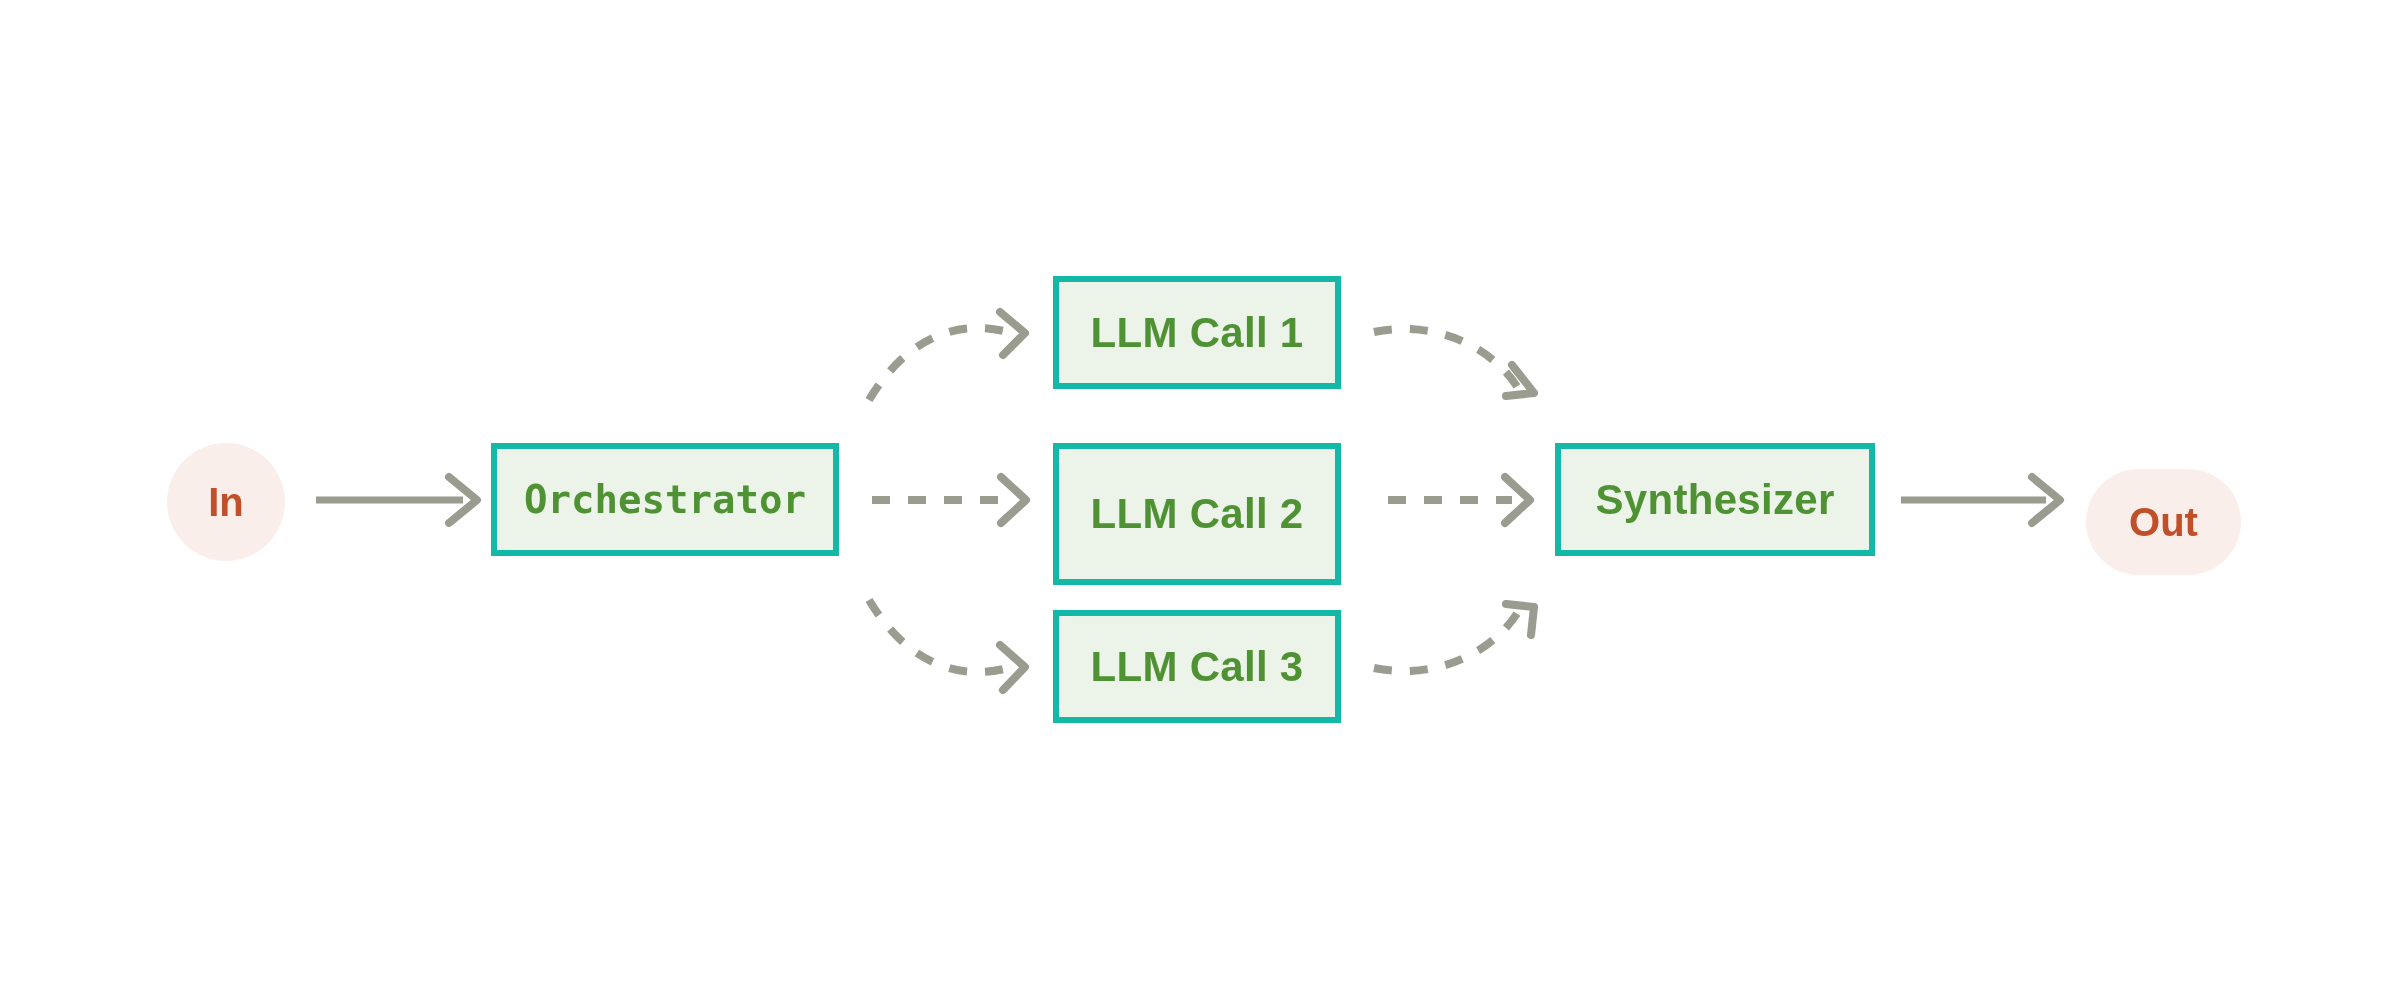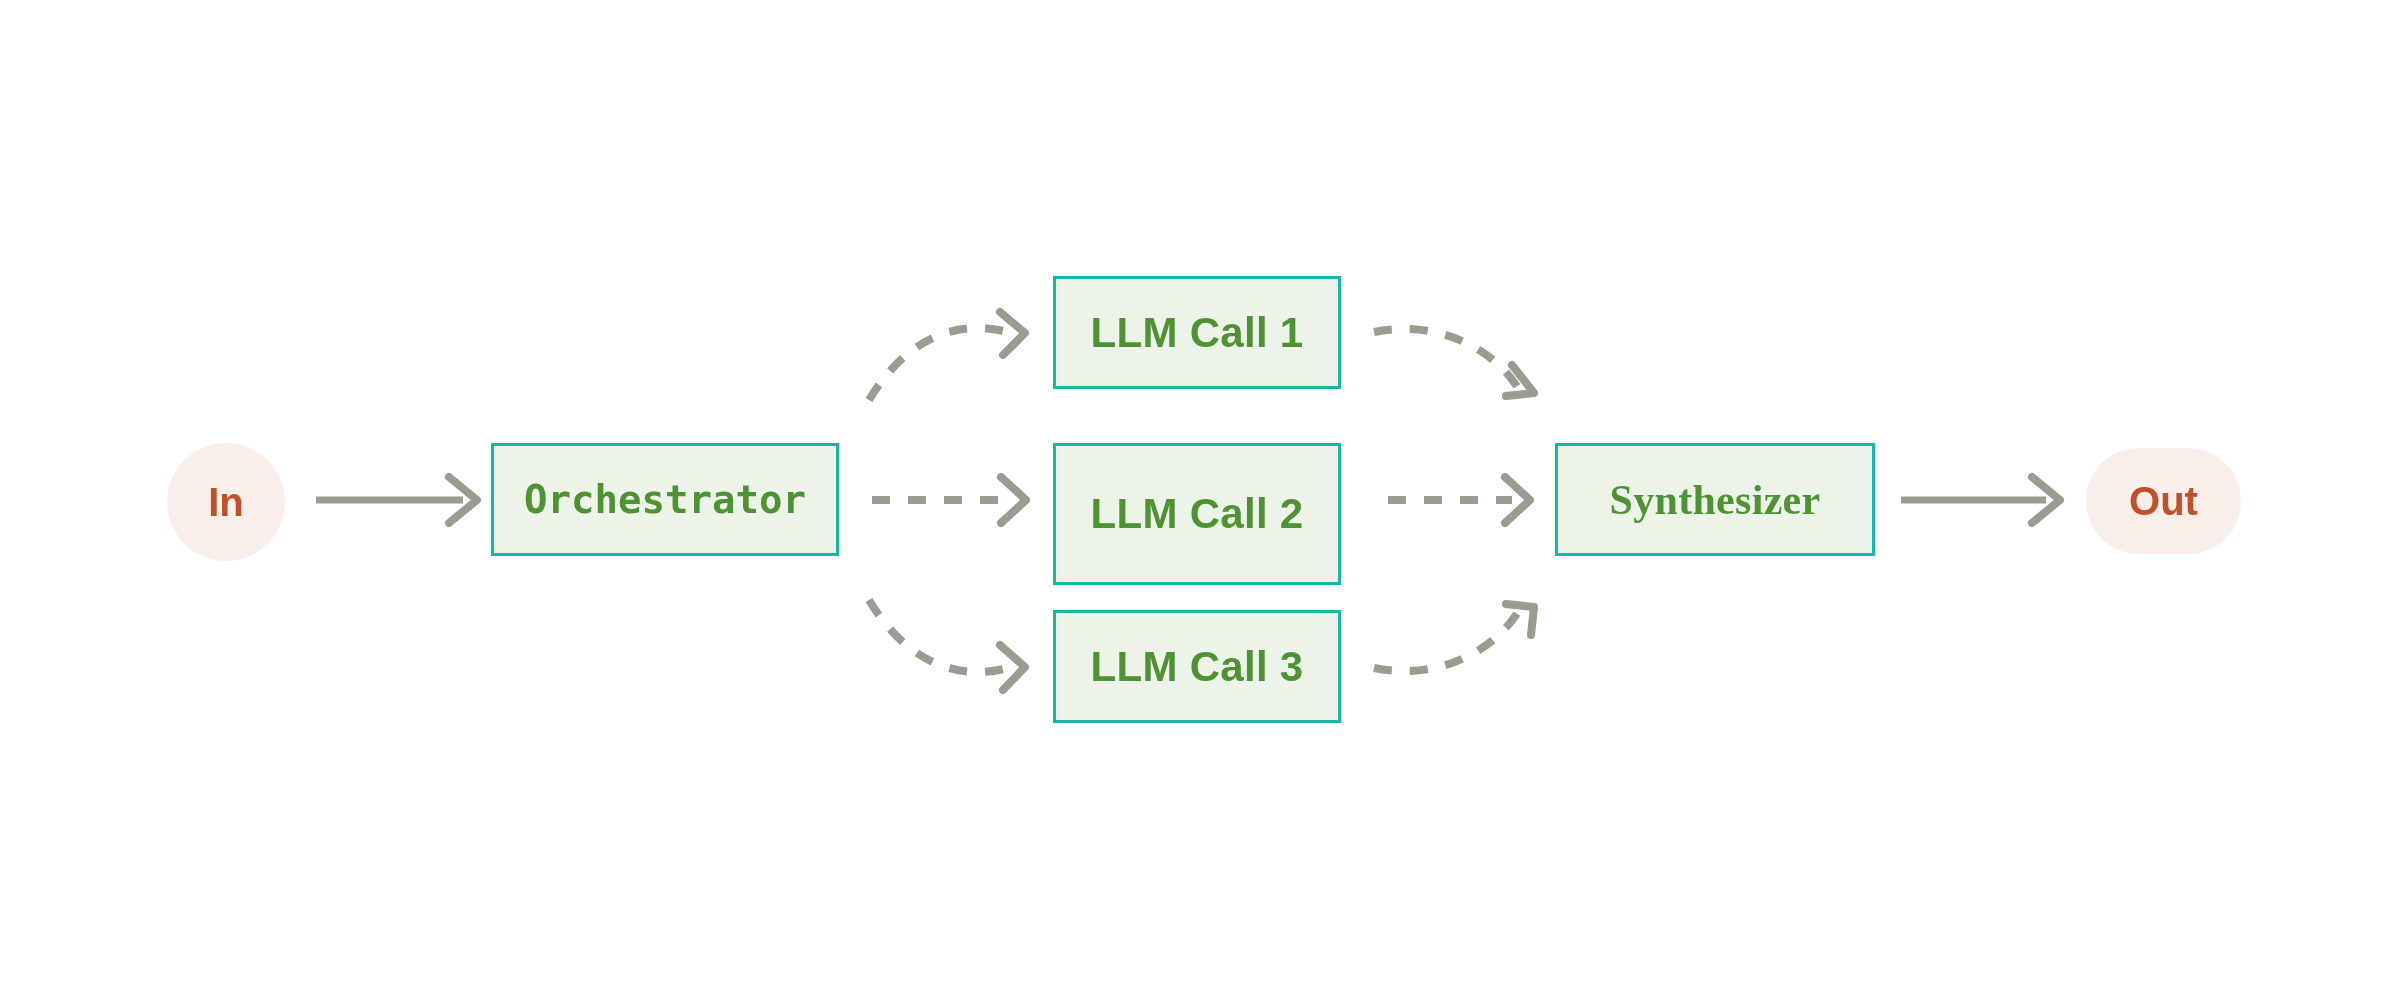--- a/index.html
+++ b/index.html
@@ -31,21 +31,21 @@
     box-sizing: border-box;
     display: flex;
     align-items: center;
     justify-content: center;
     text-align: center;
     line-height: 1;
   }
   
   .node-process {
     background: #ecf3e8;
-    border: 3px solid #14b8a6;
+    border: 6px solid #14b8a6;
     color: #4f9233;
     font-size: 42px;
     font-weight: 700;
     letter-spacing: 0.3px;
   }
   .node-process.mono {
     font-family: "DejaVu Sans Mono", "Liberation Mono", monospace;
     font-size: 39px;
     letter-spacing: 0px;
   }
@@ -125,21 +125,21 @@
   </div>
 
   <div class="node node-process" style="left:1053px; top:443px; width:288px; height:142px;">
     <span>LLM Call 2</span>
   </div>
 
   <div class="node node-process" style="left:1053px; top:610px; width:288px; height:113px;">
     <span>LLM Call 3</span>
   </div>
 
-  <div class="node node-process" style="left:1555px; top:443px; width:320px; height:113px;font-family:Liberation Serif, serif;">
+  <div class="node node-process" style="left:1555px; top:443px; width:320px; height:113px;">
     <span>Synthesizer</span>
   </div>
 
-  <div class="node node-terminal node-stadium" style="left:2086px; top:448px; width:155px; height:106px;">
+  <div class="node node-terminal node-stadium" style="left:2086px; top:469px; width:155px; height:106px;">
     <span>Out</span>
   </div>
 
 </div>
 
 </body></html>

